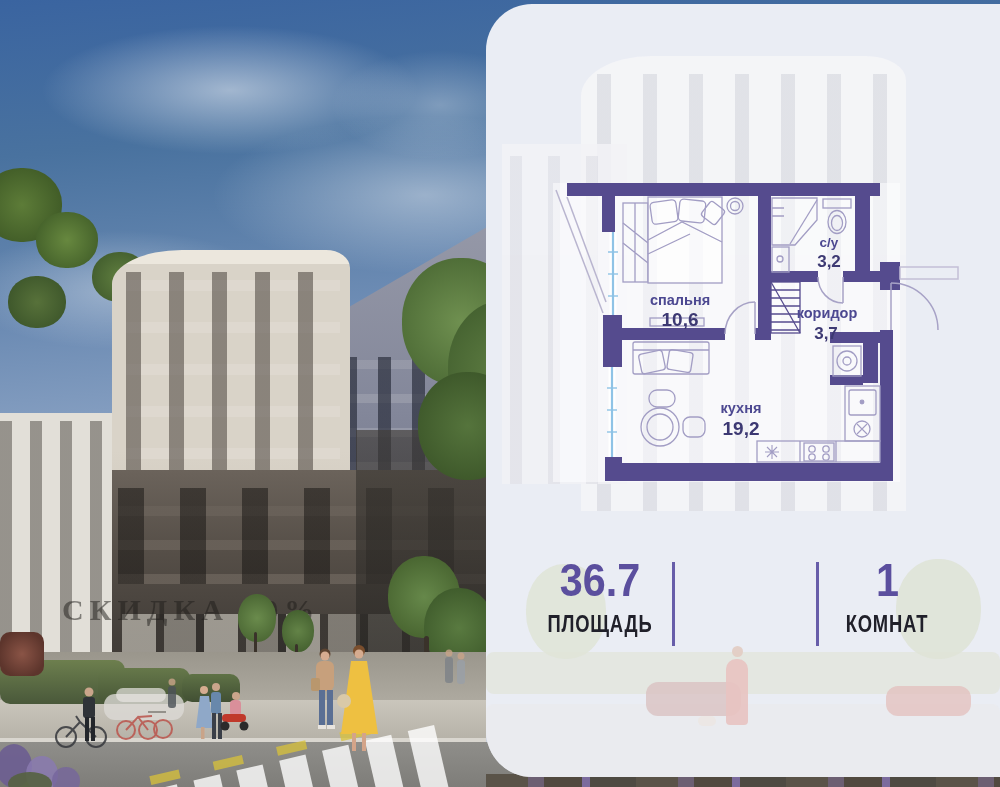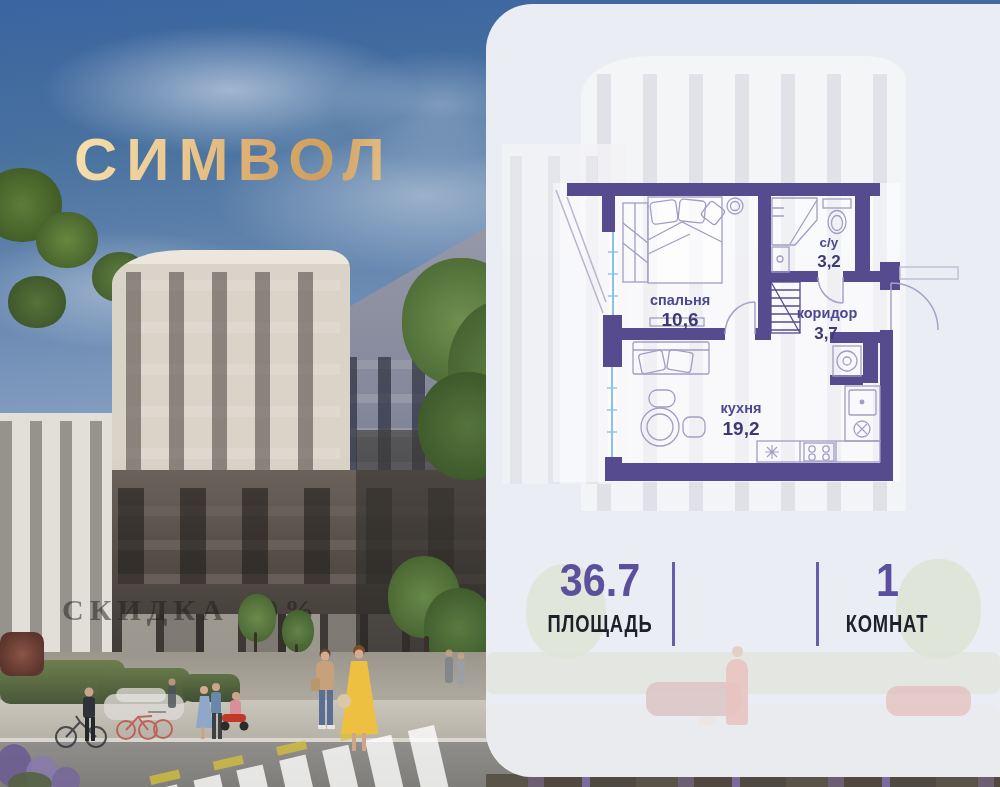--- a/index.html
+++ b/index.html
@@ -239,21 +239,20 @@
       </g>
 
       <g>
         <ellipse cx="14" cy="766" rx="18" ry="22" fill="#6c5d91" opacity=".9"></ellipse>
         <ellipse cx="42" cy="774" rx="16" ry="18" fill="#8a7ab0" opacity=".85"></ellipse>
         <ellipse cx="66" cy="781" rx="14" ry="14" fill="#75659c" opacity=".8"></ellipse>
         <ellipse cx="30" cy="784" rx="22" ry="12" fill="#556240" opacity=".9"></ellipse>
       </g>
     </svg>
 
-    <div class="logo">СИМВОЛ</div>
   </div>
 
   <div class="bottom-flora"></div>
 
   <div class="panel">
 
     <div class="ghost">
       <div class="g-tower"></div>
       <div class="g-wing"></div>
       <div class="g-item g-road"></div>

